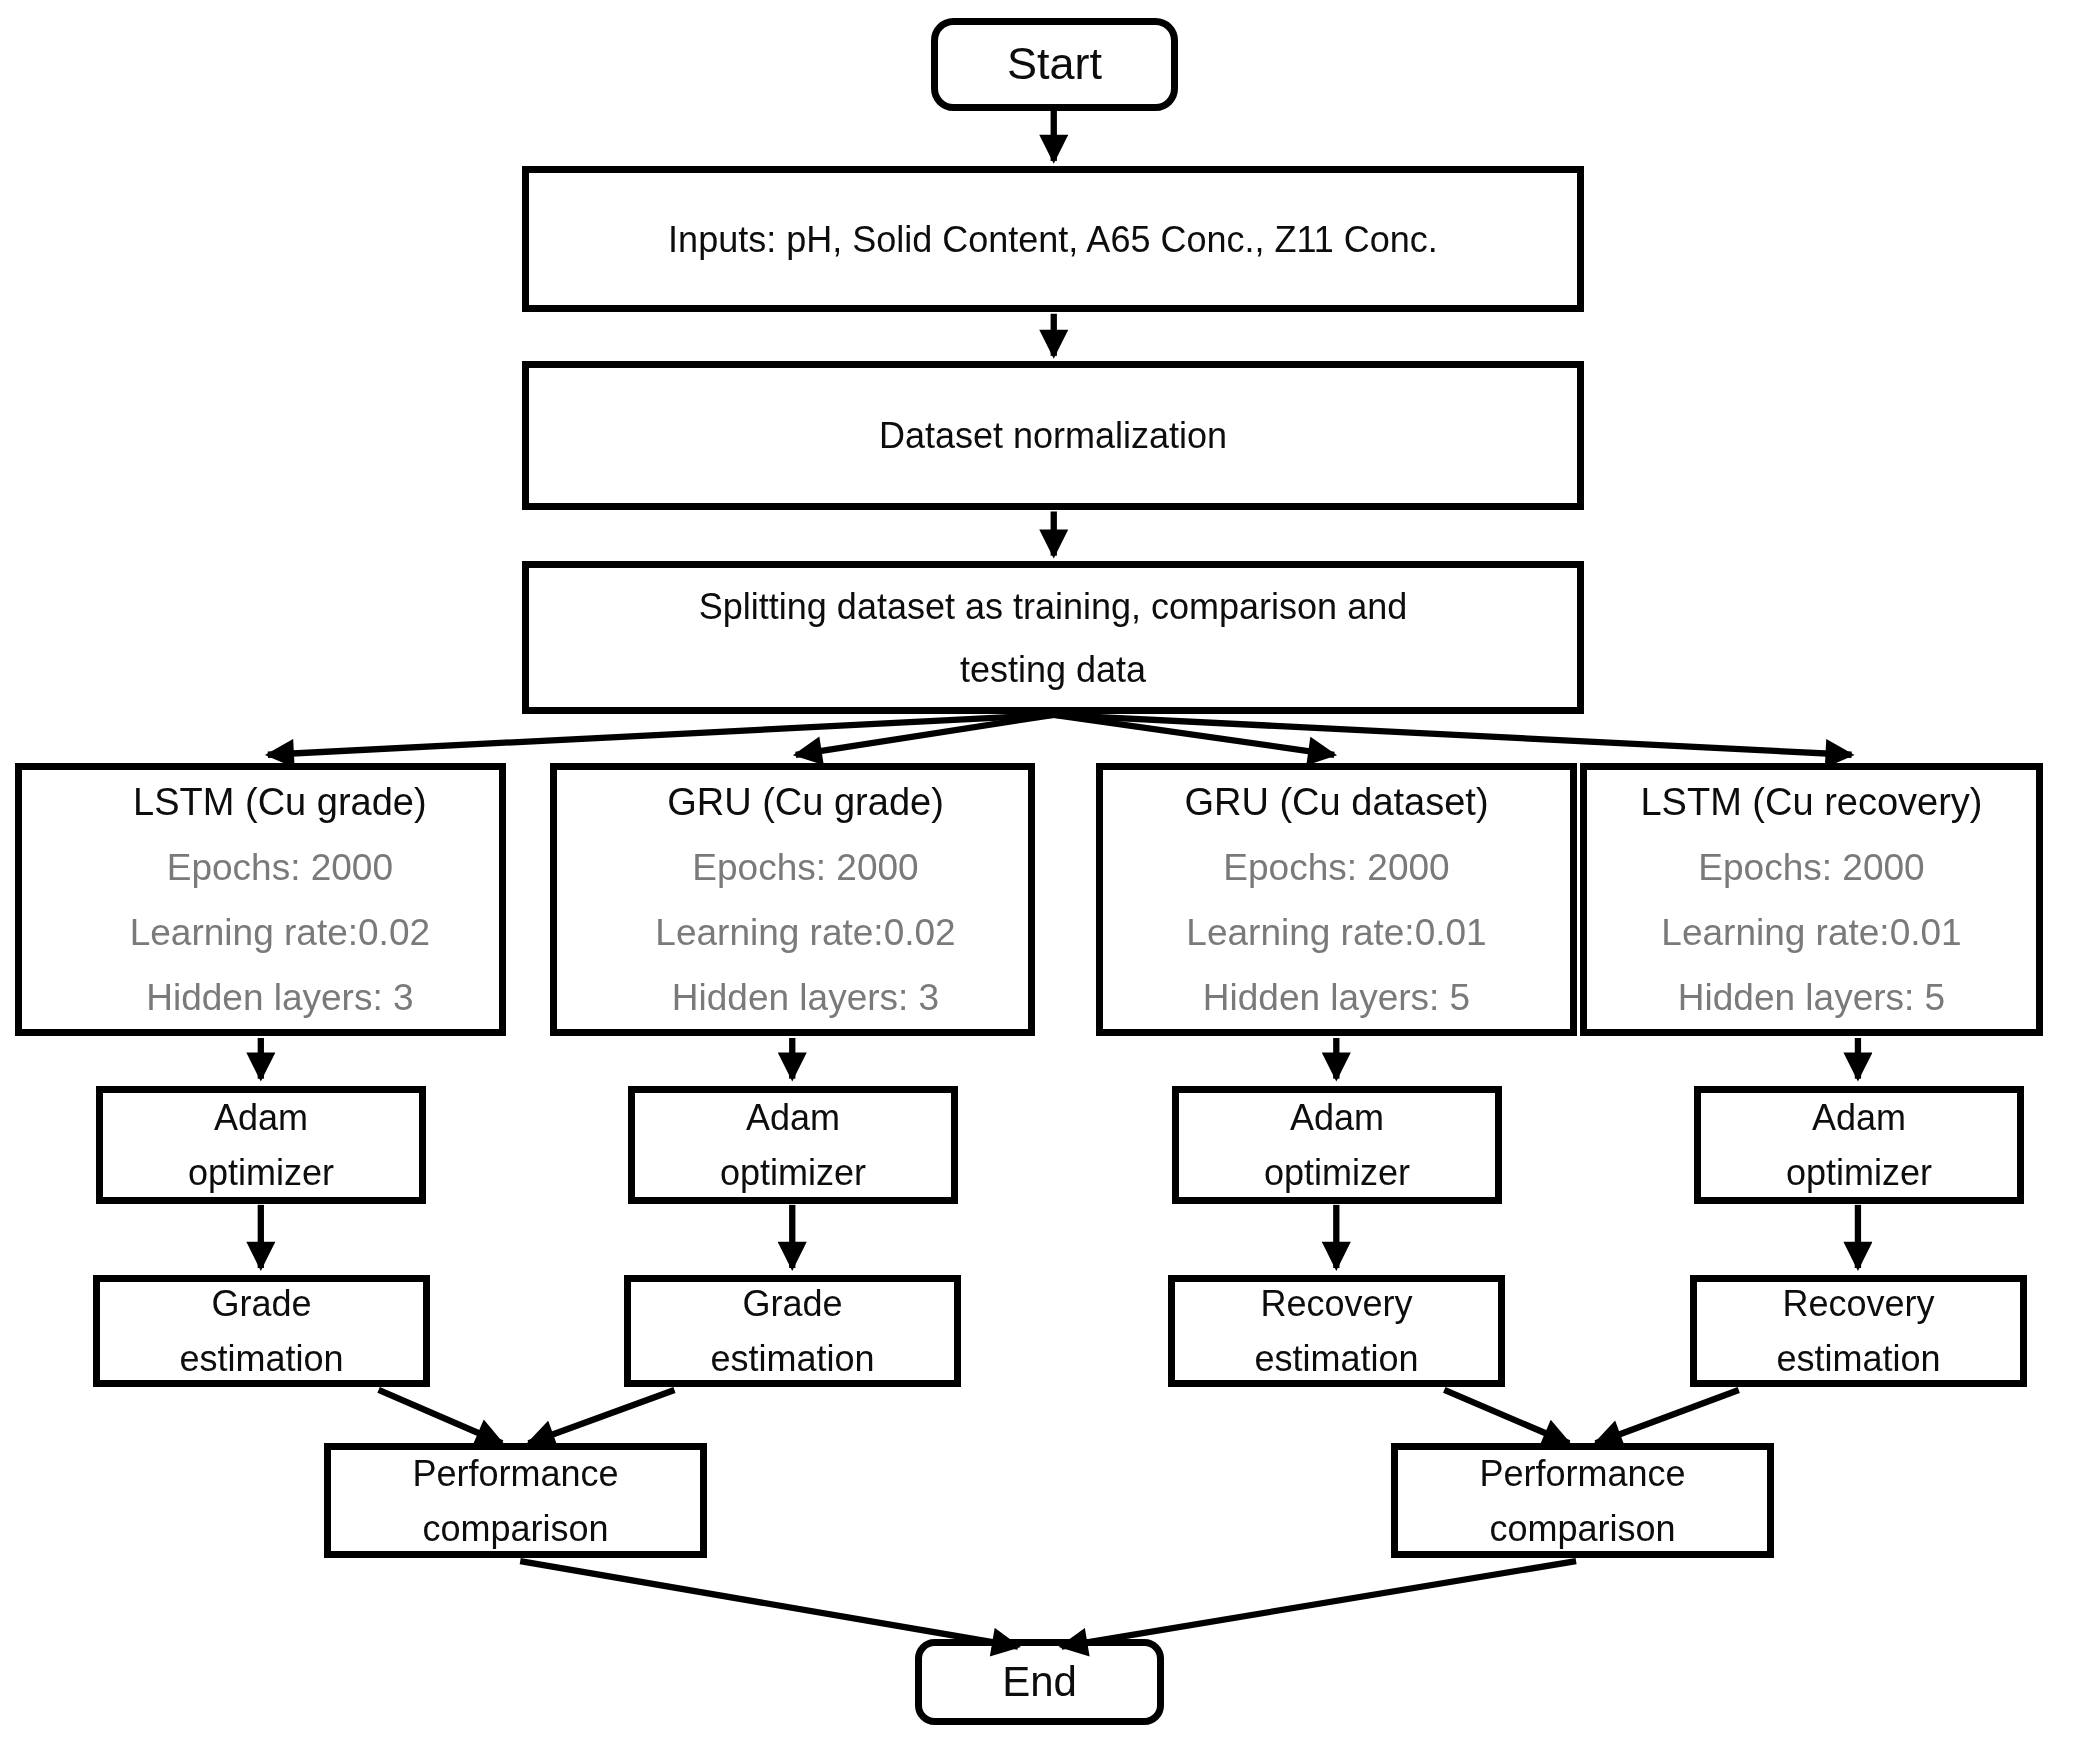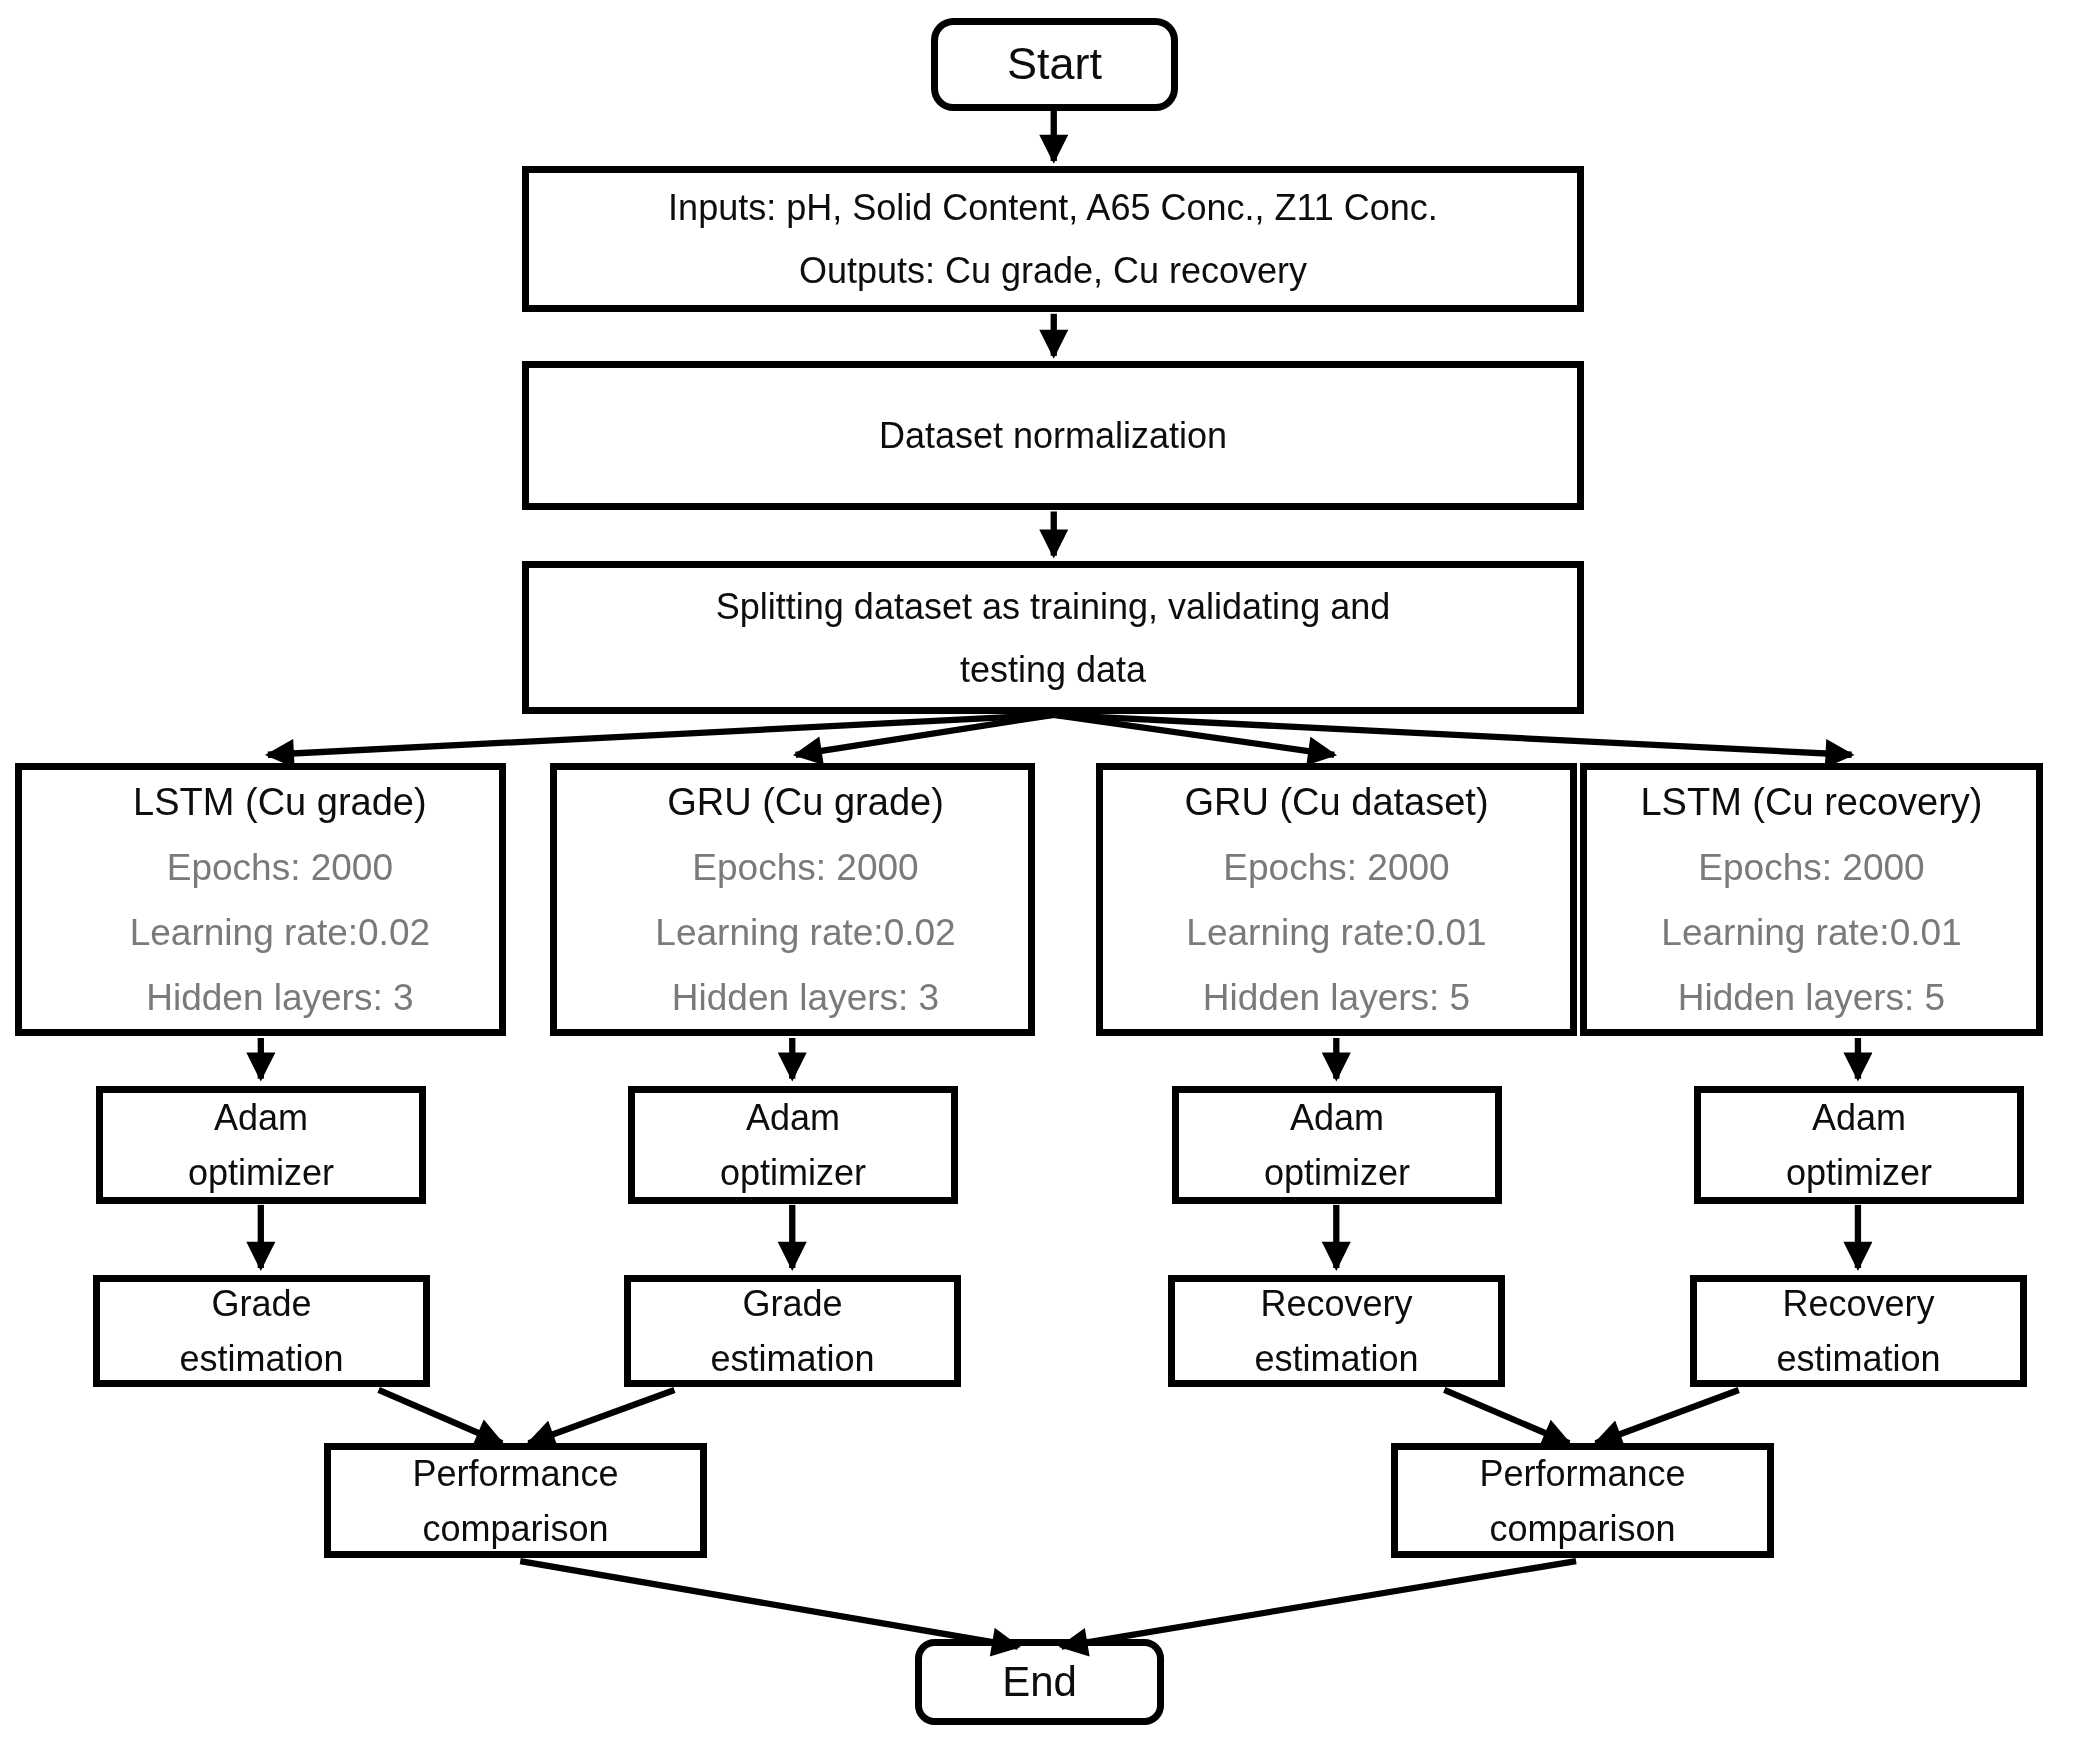--- a/index.html
+++ b/index.html
@@ -48,29 +48,28 @@
 <body>
 
 <div class="canvas">
 
   <div class="node rounded" style="left:931px;top:17.5px;width:247px;height:93px;">
     <span class="terminal">Start</span>
   </div>
 
   <div class="node" style="left:522px;top:166px;width:1062px;height:146px;">
     <span class="big-line">Inputs: pH, Solid Content, A65 Conc., Z11 Conc.</span>
-    <span class="big-line">Outputs: Cu grade, Cu recovery</span>
   </div>
 
   <div class="node" style="left:522px;top:361px;width:1062px;height:149px;justify-content:center;">
     <span class="big-line">Dataset normalization</span>
   </div>
 
   <div class="node" style="left:522px;top:561px;width:1062px;height:153px;">
-    <span class="big-line">Splitting dataset as training, validating and</span>
+    <span class="big-line">Splitting dataset as training, comparison and</span>
     <span class="big-line">testing data</span>
   </div>
 
   <div class="node" style="left:15.4px;top:763px;width:491px;height:273px;padding-left:38px;">
     <span class="branch-title">LSTM (Cu grade)</span>
     <span class="param">Epochs: 2000</span>
     <span class="param">Learning rate:0.02</span>
     <span class="param">Hidden layers: 3</span>
   </div>
 

